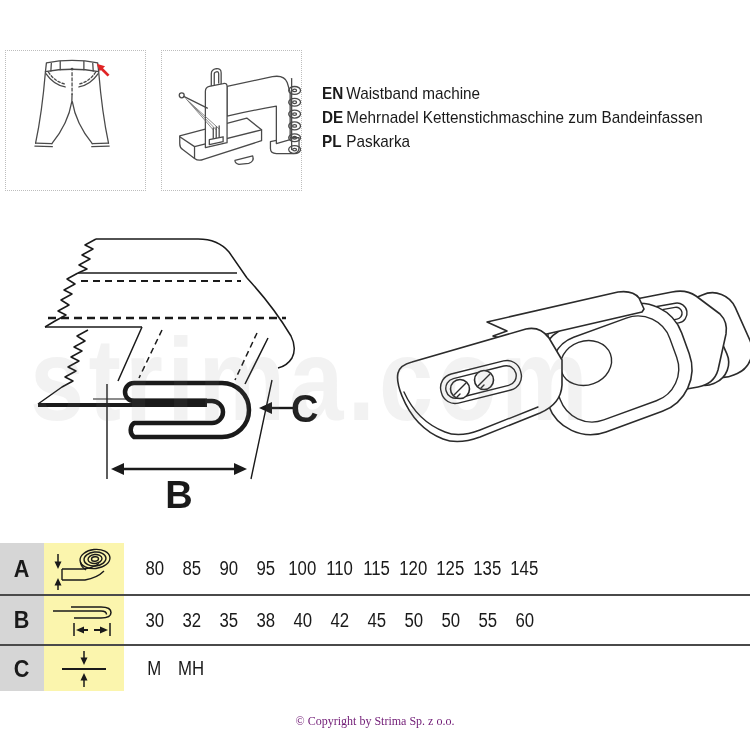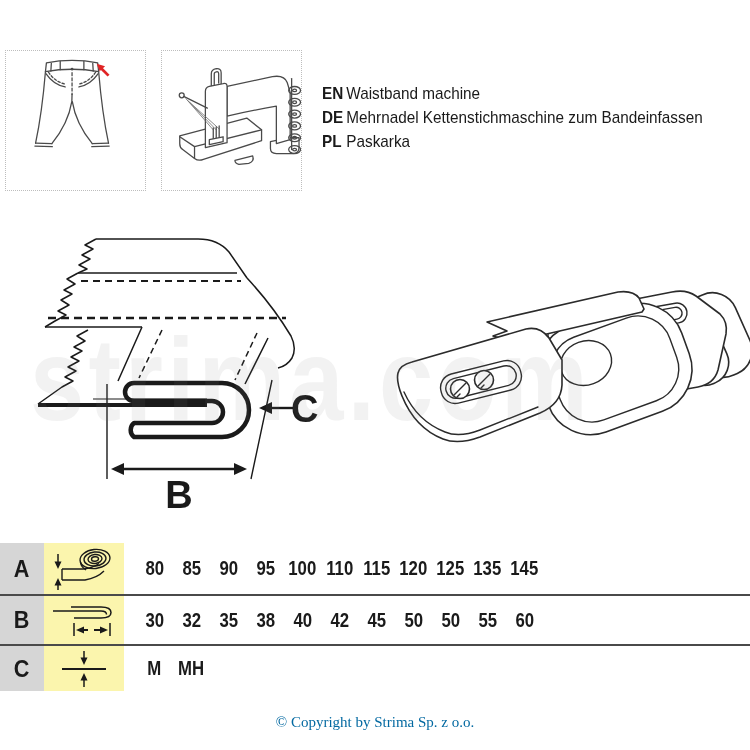--- a/index.html
+++ b/index.html
@@ -43,26 +43,26 @@
   .spec-table{position:absolute;left:0;top:543px;width:750px;z-index:2;}
   .spec-row{display:flex;align-items:stretch;background:#fff;}
   .spec-row.rA{height:51px;}
   .spec-row.rB{height:48px;}
   .spec-row.rC{height:45px;}
   .sep{height:2px;background:#4a4a4a;width:750px;}
   .key-cell{width:44px;display:flex;align-items:center;justify-content:center;
     font-size:24px;font-weight:bold;}
   .icon-cell{width:80px;display:flex;align-items:center;justify-content:center;}
   .vals{flex:1;display:flex;align-items:center;padding-left:12px;}
-  .val{width:37px;text-align:center;font-size:19.5px;font-weight:bold;white-space:nowrap;}
+  .val{width:37px;text-align:center;font-size:19.5px;font-weight:normal;white-space:nowrap;}
 
   
   .footer{
     position:absolute;left:0;top:714px;width:750px;text-align:center;
-    font-family:"Liberation Serif",serif;font-size:15px;color:#0369a1;
+    font-family:"Liberation Serif",serif;font-size:12px;color:#701a75;
   }
 
   .ln{stroke:#4a4a4a;stroke-width:1.3;fill:none;stroke-linecap:round;stroke-linejoin:round;}
   .lnf{stroke:#4a4a4a;stroke-width:1.3;fill:#fff;stroke-linejoin:round;}
   .bk{stroke:#1a1a1a;fill:none;stroke-linejoin:round;}
   .wf{stroke:#2b2b2b;stroke-width:1.6;fill:#fff;stroke-linejoin:round;}
   .wn{stroke:#2b2b2b;stroke-width:1.4;fill:none;stroke-linejoin:round;stroke-linecap:round;}
 </style>
 </head>
 <body>

